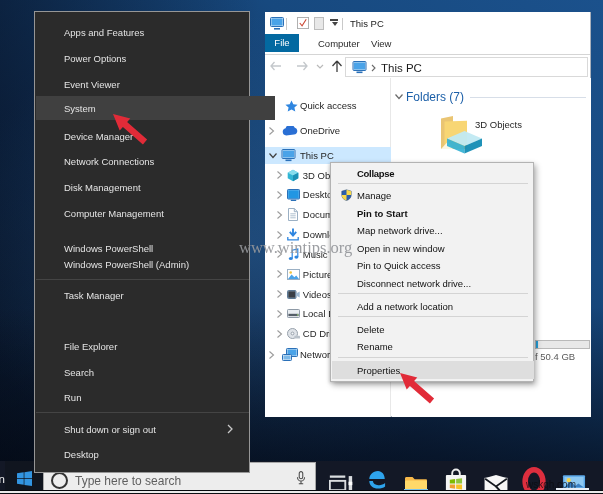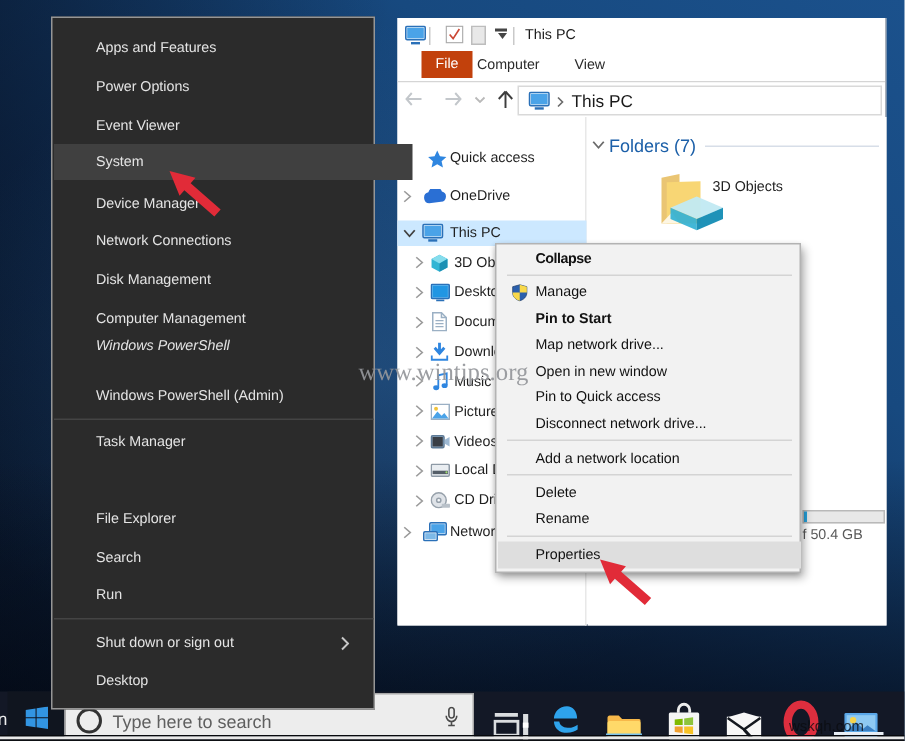--- a/index.html
+++ b/index.html
@@ -29,21 +29,21 @@
 .wxitem span { position:absolute; left:28px; top:50%; transform:translateY(-50%); white-space:nowrap; }
 .wxhl { background:#404040; }
 .wxsep { position:absolute; left:1px; width:213px; height:1px; background:#444444; }
 .wxarrow { position:absolute; left:191px; color:#c8c8c8; font-size:12px; }
 
 
 #explorer { position:absolute; left:265px; top:12px; width:326px; height:405px;
   background:#ffffff; border-right:1px solid rgba(10,30,60,0.35); border-bottom:1px solid rgba(10,30,60,0.35); z-index:5; }
 #titlebar { position:absolute; left:0; top:0; width:100%; height:22px; background:#fff; }
 #tabsrow { position:absolute; left:0; top:22px; width:100%; height:21px; background:#fff; border-bottom:1px solid #d5d5d5; }
-#filetab { position:absolute; left:0; top:0; width:34px; height:18px; background:#c2410c; color:#fff; font-size:9.5px; text-align:center; line-height:18px;margin-left:16px; }
+#filetab { position:absolute; left:0; top:0; width:34px; height:18px; background:#0369a1; color:#fff; font-size:9.5px; text-align:center; line-height:18px; }
 .rtab { position:absolute; top:0; height:21px; color:#2b2b2b; font-size:9.5px; line-height:20px; }
 #addrrow { position:absolute; left:0; top:43px; width:100%; height:23px; background:#fff; }
 #addrbox { position:absolute; left:80px; top:2px; width:243px; height:20px; border:1px solid #d9d9d9; background:#fff; }
 #navpane { position:absolute; left:0; top:66px; width:126px; height:339px; background:#fff; border-right:1px solid #e8e8e8; }
 .navrow { position:absolute; white-space:nowrap; font-size:9.5px; color:#1f1f1f; }
 .nexp { position:absolute; color:#8a8a8a; font-size:9px; }
 #content { position:absolute; left:127px; top:66px; width:199px; height:339px; background:#fff; }
 
 
 #ctxmenu { position:absolute; left:330px; top:162px; width:204px; height:220px;
@@ -78,21 +78,21 @@
       <rect x="0.5" y="0.5" width="9" height="12" fill="#e8e8e8" stroke="#bdbdbd"></rect>
     </svg>
     <div style="position:absolute;left:65px;top:7px;width:8px;height:1.5px;background:#444;"></div>
     <div style="position:absolute;left:66.5px;top:10px;width:0;height:0;border-left:3.5px solid transparent;border-right:3.5px solid transparent;border-top:4px solid #444;"></div>
     <div style="position:absolute;left:77px;top:6px;width:1px;height:12px;background:#c9c9c9;"></div>
     <div style="position:absolute;left:85px;top:6px;font-size:9.5px;color:#1a1a1a;">This PC</div>
   </div>
   <div id="tabsrow">
     <div id="filetab">File</div>
     <div class="rtab" style="left:53px;">Computer</div>
-    <div class="rtab" style="left:118px;text-align:right;">View</div>
+    <div class="rtab" style="left:106px;text-align:right;">View</div>
   </div>
   <div id="addrrow">
     <svg style="position:absolute;left:5px;top:6px;" width="12" height="10" viewBox="0 0 12 10">
         <path d="M4.5,1 L1,5 L4.5,9 M1,5 L11,5" fill="none" stroke="#c3c7cb" stroke-width="1.3"></path>
       </svg>
     <svg style="position:absolute;left:31px;top:6px;" width="12" height="10" viewBox="0 0 12 10">
         <path d="M7.5,1 L11,5 L7.5,9 M11,5 L1,5" fill="none" stroke="#c3c7cb" stroke-width="1.3"></path>
       </svg>
     <svg style="position:absolute;left:51px;top:9px;" width="8" height="5" viewBox="0 0 8 5">
         <path d="M1,1 L4,4 L7,1" fill="none" stroke="#b9b9b9" stroke-width="1.2"></path>
@@ -314,21 +314,21 @@
     </div>
   <div class="wxitem" style="top:136px;">
       <span>Network Connections</span>
     </div>
   <div class="wxitem" style="top:162px;">
       <span>Disk Management</span>
     </div>
   <div class="wxitem" style="top:187.5px;">
       <span>Computer Management</span>
     </div>
-  <div class="wxitem" style="top:206px;font-style:italic;">
+  <div class="wxitem" style="top:223px;">
       <span>Windows PowerShell</span>
     </div>
   <div class="wxitem" style="top:239px;">
       <span>Windows PowerShell (Admin)</span>
     </div>
   <div class="wxsep" style="top:267px;"></div>
   <div class="wxitem" style="top:270px;">
       <span>Task Manager</span>
     </div>
   <div class="wxitem" style="top:321px;">

